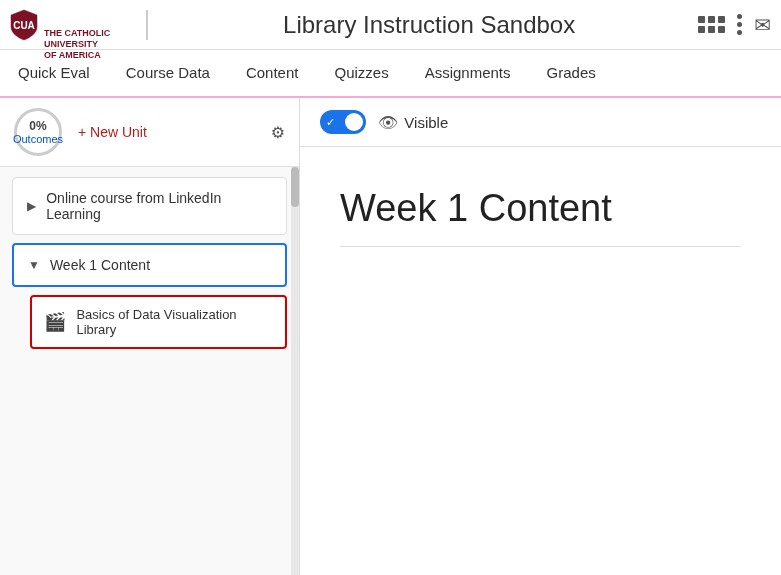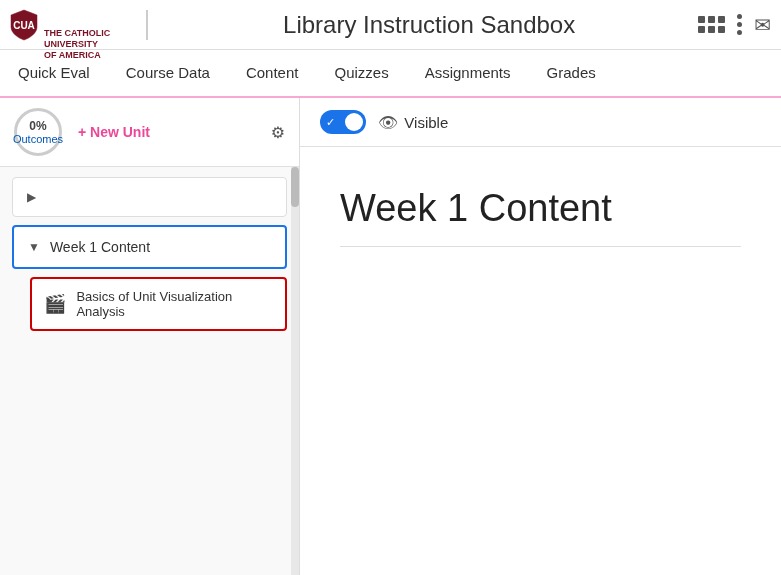--- a/index.html
+++ b/index.html
@@ -136,25 +136,24 @@
       color: #444;
     }
     .outcomes-label {
       font-size: 11px;
       color: #0056b3;
     }
     .new-unit-btn {
       display: flex;
       align-items: flex-end;
       gap: 4px;
-      color: #ec4899;
+      color: #b91c1c;
       font-size: 14px;
       cursor: pointer;
       margin-left: 8px;
-      font-weight: bold;
     }
     .gear-btn {
       margin-left: auto;
       color: #555;
       font-size: 16px;
       cursor: pointer;
     }
 
     .sidebar-content {
       flex: 1;
@@ -344,30 +343,31 @@
       <div class="new-unit-btn">
         <span>+ New Unit</span>
       </div>
       <div class="gear-btn">⚙</div>
     </div>
 
     <div class="sidebar-content">
 
       <div class="sidebar-item">
         <span class="chevron">▶</span>
+        <span>Online course from LinkedIn Learning</span>
       </div>
 
       <div class="sidebar-item selected">
         <span class="chevron">▼</span>
         <span>Week 1 Content</span>
       </div>
 
       <div class="sidebar-subitem">
         <span class="video-icon">🎬</span>
-        <span>Basics of Unit Visualization Analysis</span>
+        <span>Basics of Data Visualization Library</span>
       </div>
 
       <div class="scrollbar-track">
         <div class="scrollbar-thumb"></div>
       </div>
     </div>
   </div>
 
   <div class="content-area">
     <div class="content-toolbar">

